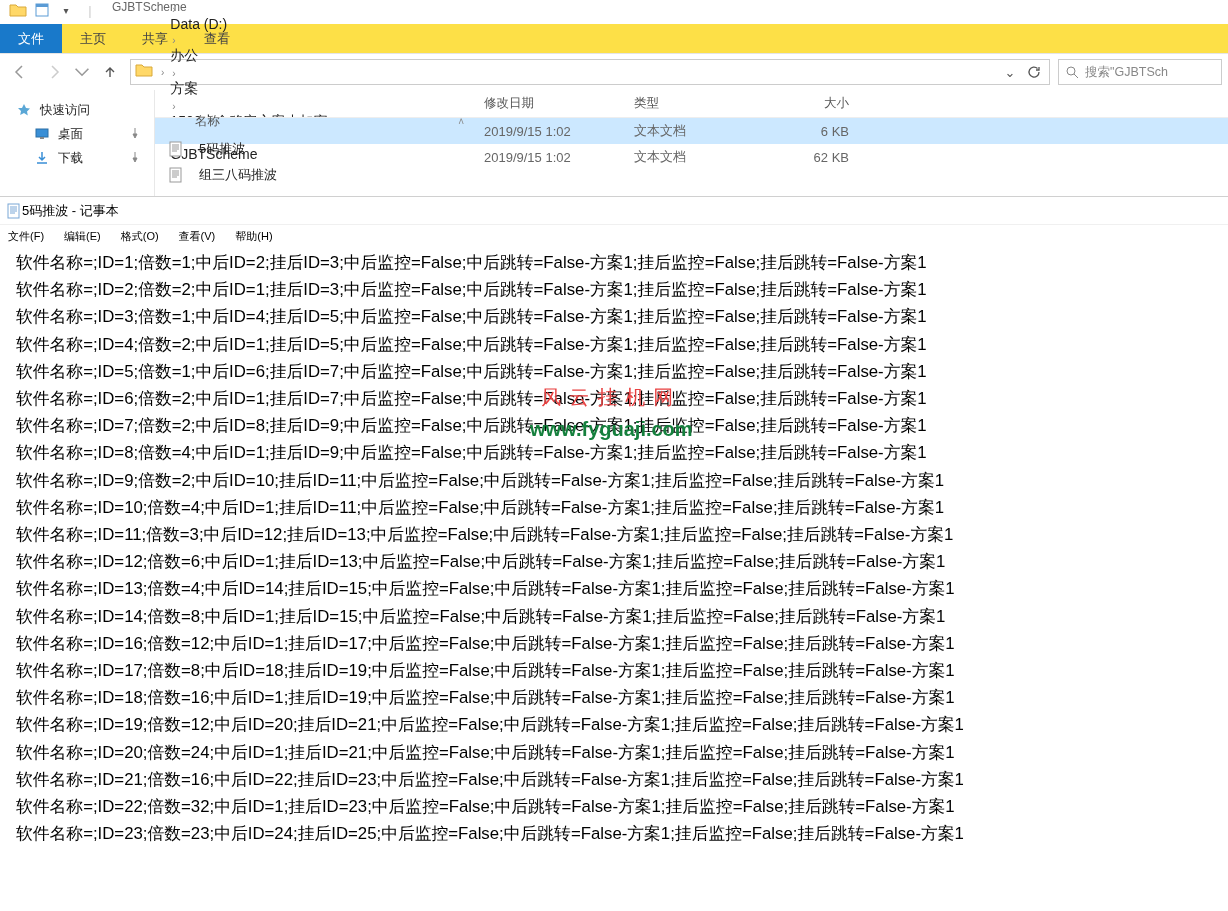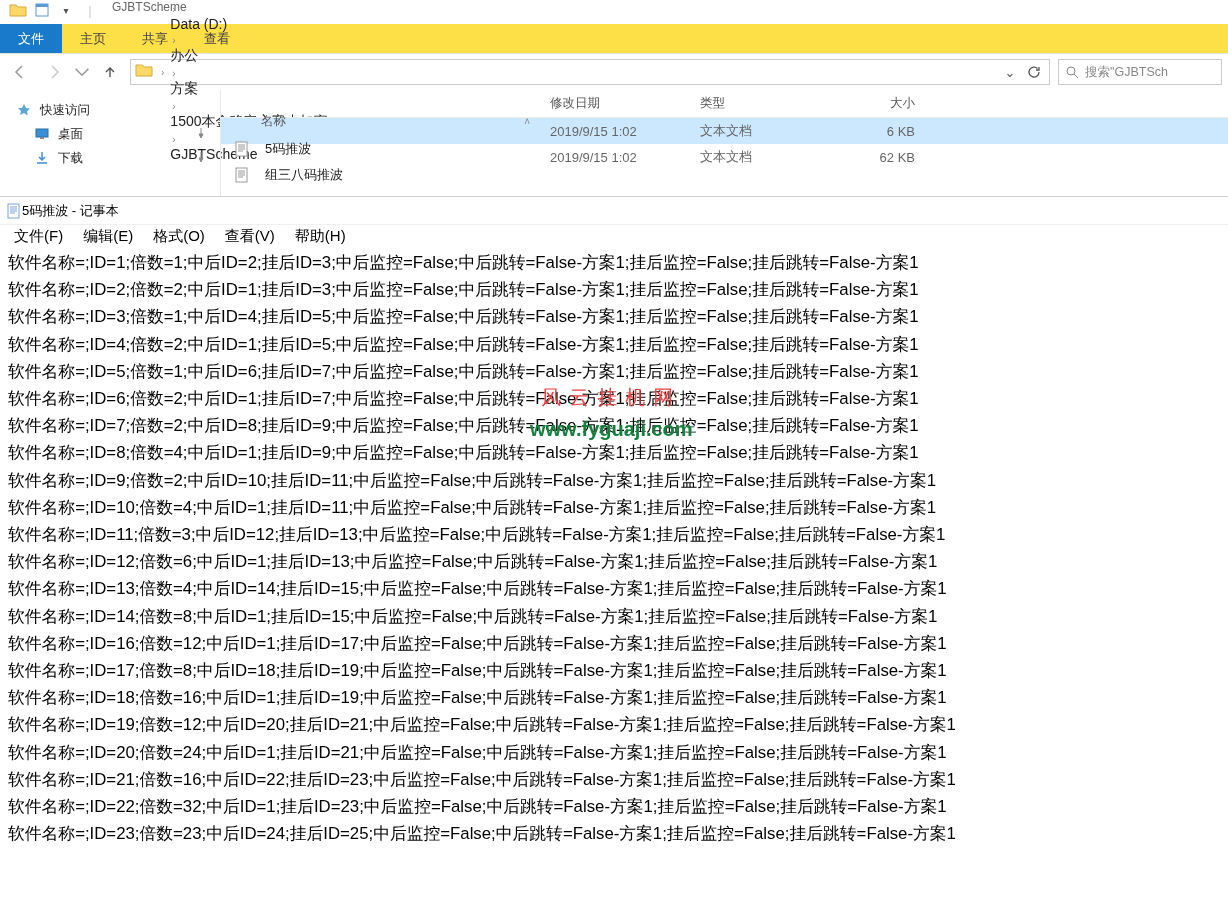--- a/index.html
+++ b/index.html
@@ -21,21 +21,21 @@
 .nav-btn svg { width: 16px; height: 16px; }
 .addressbar { flex: 0 0 920px; height: 26px; border: 1px solid #ccc; display: flex; align-items: center; padding: 0 4px; }
 .folder-icon-ab { width: 18px; height: 18px; margin-right: 4px; }
 .crumb { display: flex; align-items: center; font-size: 14px; color: #222; padding: 0 2px; white-space: nowrap; }
 .crumb-sep { margin: 0 4px; color: #888; font-size: 10px; }
 .addr-right { margin-left: auto; display: flex; align-items: center; gap: 2px; }
 .addr-chev, .addr-refresh { width: 22px; height: 22px; display: flex; align-items: center; justify-content: center; color: #555; }
 .searchbox { flex: 1; height: 26px; border: 1px solid #ccc; display: flex; align-items: center; padding: 0 6px; color: #888; font-size: 12.5px; gap: 6px; margin-left: 2px; }
 
 .explorer-body { display: flex; height: 106px; }
-.sidebar { width: 221px; border-right: 1px solid #e8e8e8; padding: 8px 0; }
+.sidebar { width: 155px; border-right: 1px solid #e8e8e8; padding: 8px 0; }
 .side-item { display: flex; align-items: center; height: 24px; padding-left: 16px; gap: 8px; font-size: 12.5px; color: #222; }
 .side-item.sub { padding-left: 34px; }
 .side-icon { width: 16px; height: 16px; display: inline-flex; align-items: center; justify-content: center; }
 .pin-icon { margin-left: auto; margin-right: 14px; color: #888; }
 
 .filelist { flex: 1; }
 .filelist-header { display: flex; height: 28px; border-bottom: 1px solid #eee; align-items: center; font-size: 12.5px; color: #555; padding-left: 14px; }
 .col-name { width: 315px; display: flex; align-items: center; gap: 6px; margin-top: 36px; }
 .col-date { width: 150px; }
 .col-type { width: 145px; }
@@ -44,23 +44,23 @@
 .filerow { display: flex; height: 26px; align-items: center; padding-left: 14px; font-size: 13px; color: #222; }
 .filerow.selected { background: #cce8ff; }
 .file-icon { width: 16px; height: 16px; margin-right: 8px; display: inline-flex; }
 .filerow .col-date, .filerow .col-type { color: #666; }
 .filerow .col-size { color: #666; }
 
 
 .notepad { margin-top: 0; }
 .np-titlebar { height: 28px; display: flex; align-items: center; padding: 0 6px; font-size: 13px; border-bottom: 1px solid #f0f0f0;}
 .np-icon { width: 16px; height: 16px; }
-.np-menu { height: 22px; display: flex; align-items: center; gap: 4px; padding-left: 6px; font-size: 15px; text-align: center; }
+.np-menu { height: 22px; display: flex; align-items: center; gap: 4px; padding-left: 0; font-size: 11px; text-align: center; }
 .np-menu span { padding: 0 8px; }
-.np-content { padding: 2px 8px; font-size: 16.8px; line-height: 1.62; white-space: nowrap; position: relative; font-family: "Microsoft YaHei", sans-serif; }
+.np-content { padding: 2px 16px; font-size: 16.8px; line-height: 1.62; white-space: nowrap; position: relative; font-family: "Microsoft YaHei", sans-serif; }
 .np-line { white-space: nowrap; }
 .watermark { position: absolute; left: 530px; top: 134px; text-align: center; pointer-events: none; }
 .wm-cn { color: #e94242; font-size: 20px; letter-spacing: 8px; font-weight: 500; }
 .wm-url { color: #15803d; font-size: 20px; font-weight: bold; margin-top: 0; }
 </style>
 </head>
 <body>
 
 <div class="explorer">
 

